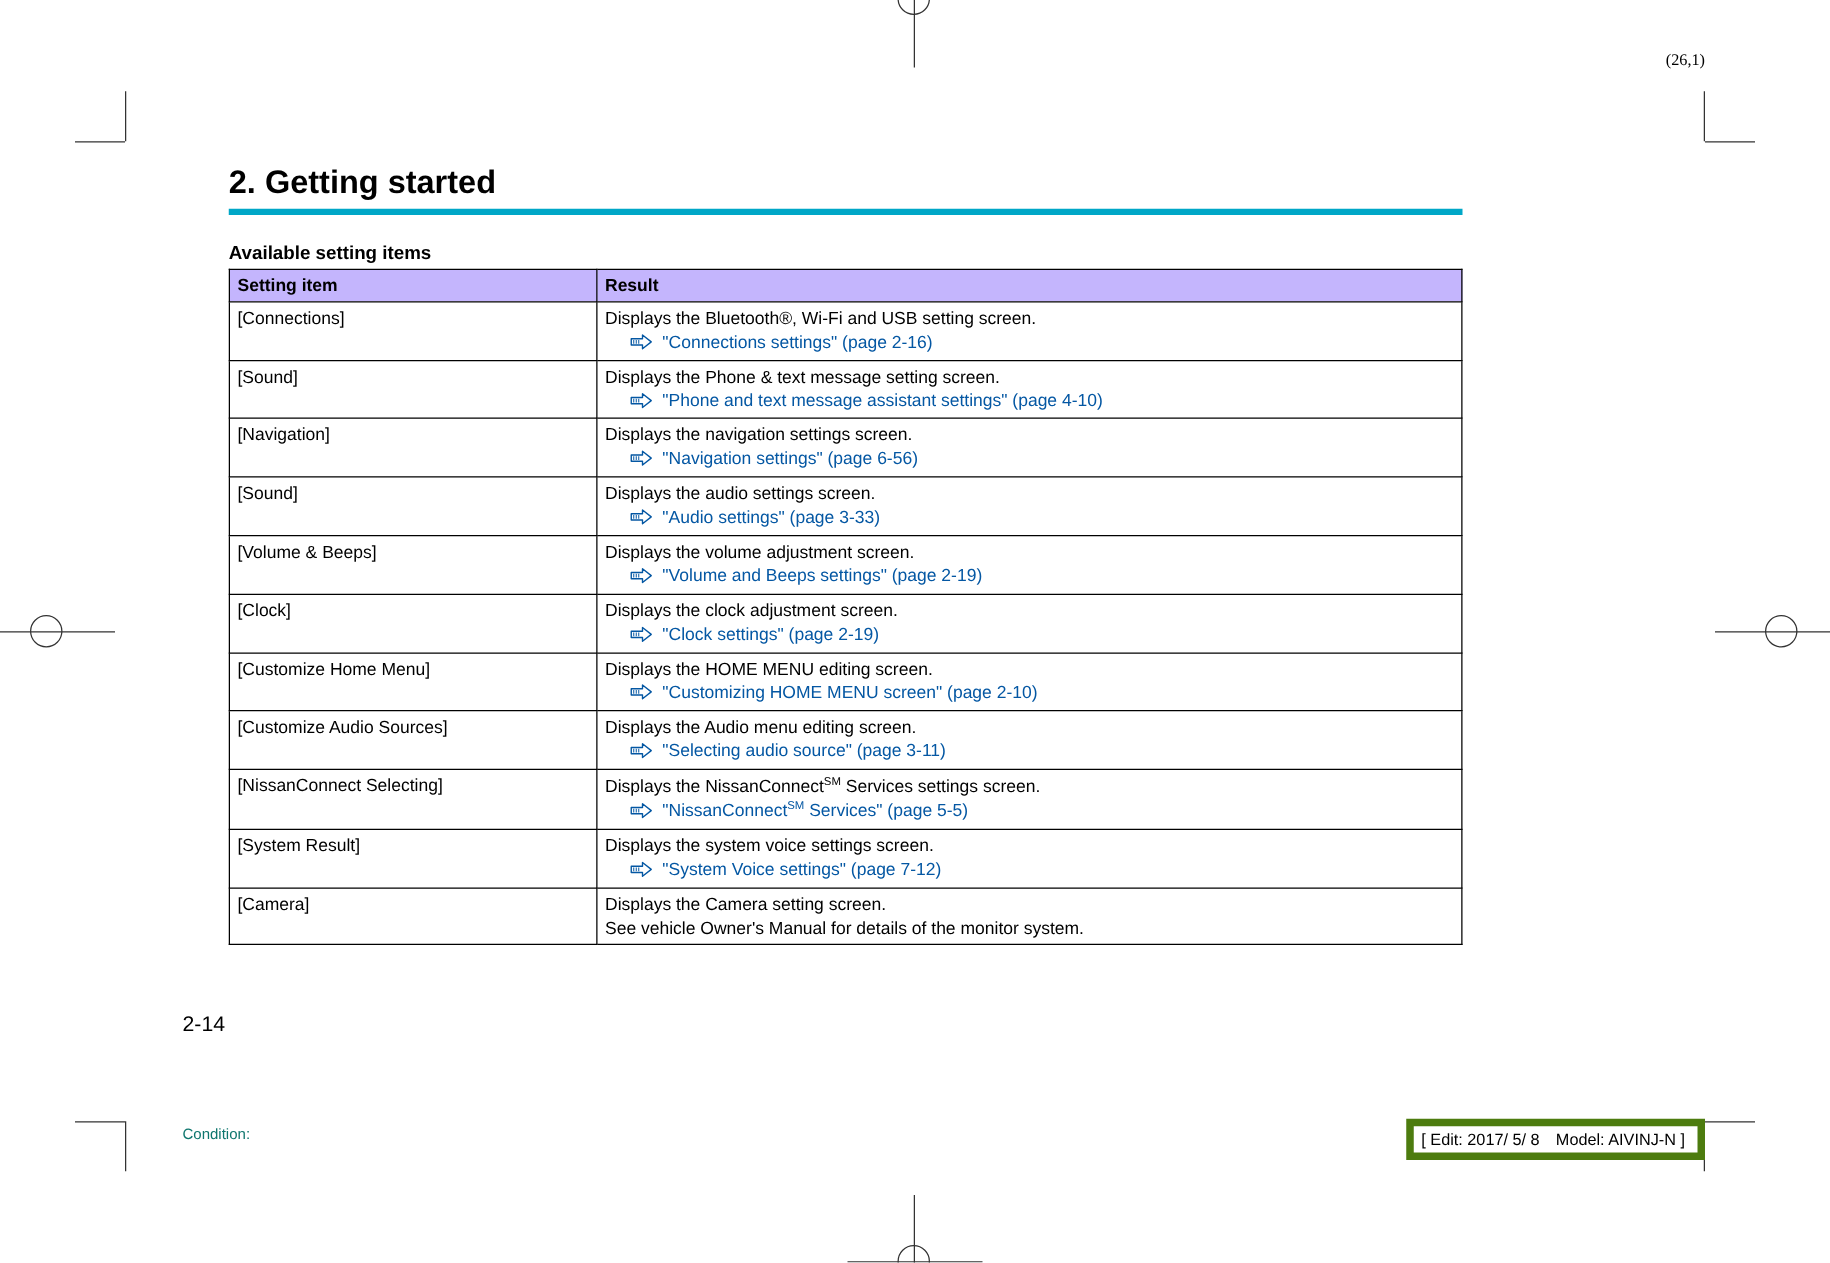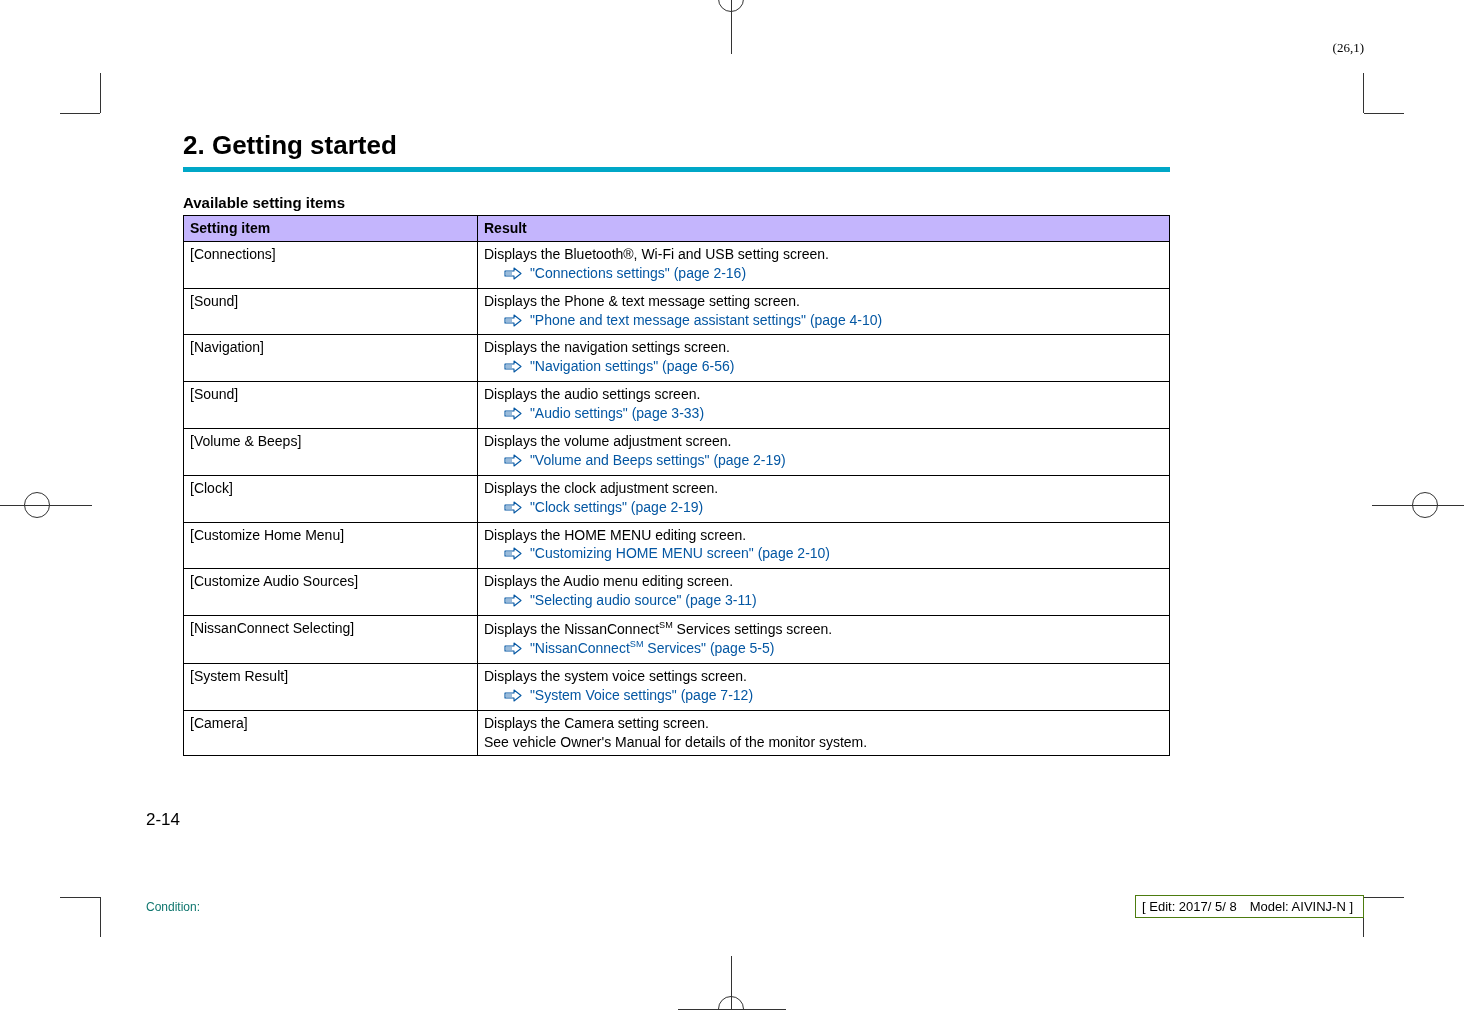--- a/index.html
+++ b/index.html
@@ -143,21 +143,21 @@
     left: 146px;
     top: 900px;
     color: #0f766e;
     font-size: 12px;
   }
   .edit-box {
     position: absolute;
     right: 100px;
     top: 895px;
     font-size: 13px;
-    border: 1px solid #4d7c0f;
+    border: 6px solid #4d7c0f;
     padding: 3px 10px 3px 6px;
     font-family: Arial, sans-serif;
   }
 </style>
 </head>
 <body>
 
 <div class="crossmark cm-top">
     <div class="vbar"></div>
     <div class="circle"></div>

